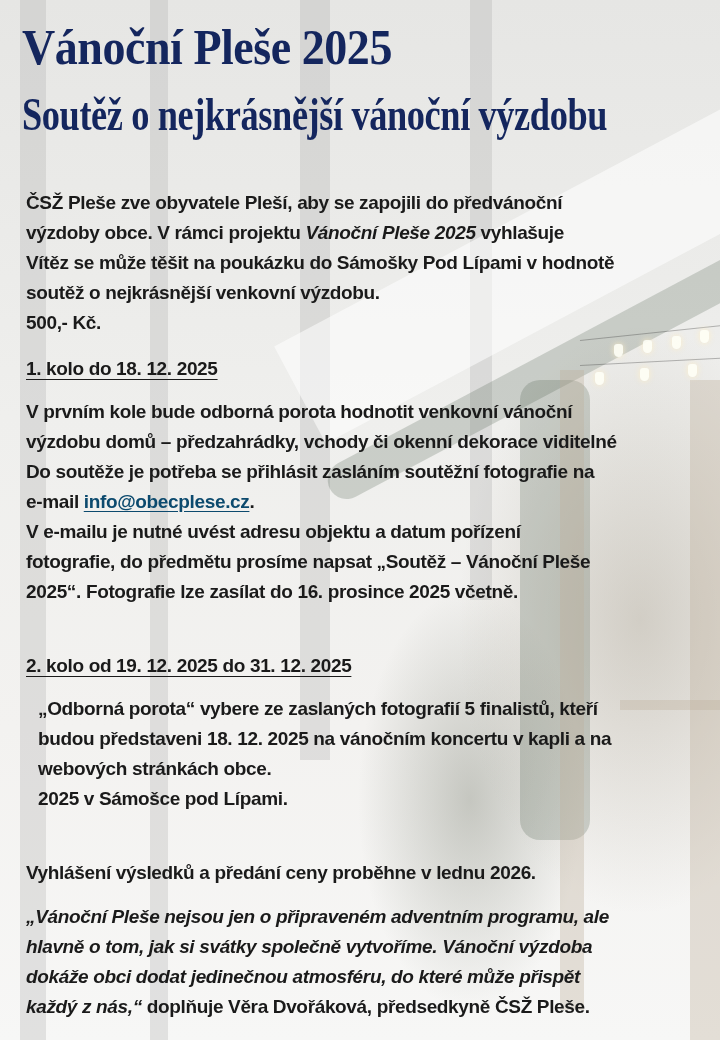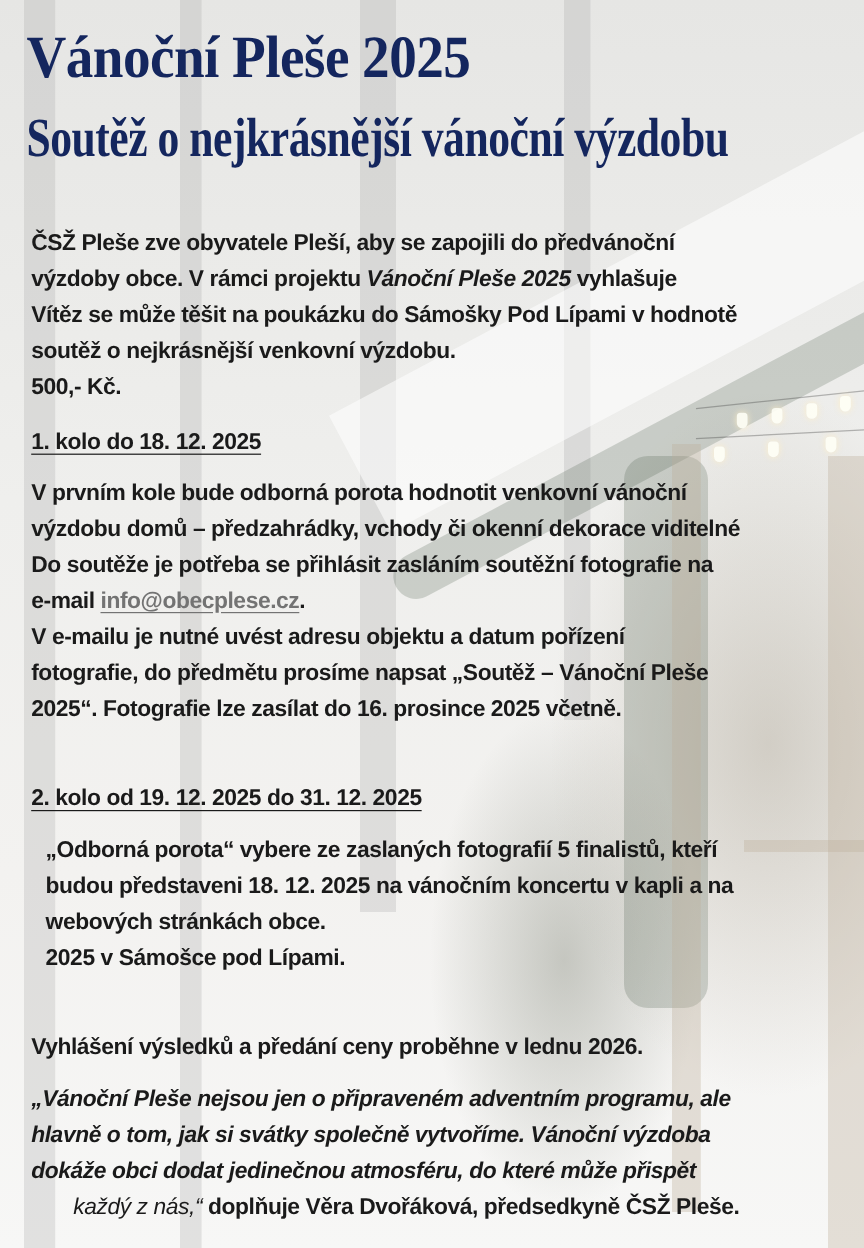--- a/index.html
+++ b/index.html
@@ -37,21 +37,21 @@
       font-size:46px; color:#14265e; letter-spacing:-0.5px;
       transform:scaleX(0.79); transform-origin:left top; white-space:nowrap;
     }
     .txt {
       position:absolute; left:26px; margin:0;
       font-size:19px; line-height:30px; color:#1a1a1a;
       white-space:nowrap; letter-spacing:-0.35px;
     }
     .line { display:block; height:30px; }
     .u { text-decoration:underline; text-underline-offset:4px; }
-    .link { color:#737373; text-decoration:underline; text-underline-offset:3px; }
+    .link { color:#0c4a6e; text-decoration:underline; text-underline-offset:3px; }
     i { font-style:italic; }
   </style>
 </head>
 <body>
 
 <div class="bg" data-name="background-photo">
   <div class="trunk" style="left:20px;top:0;width:26px;height:1040px;" data-name="tree-trunk"></div>
   <div class="trunk" style="left:150px;top:0;width:18px;height:1040px;" data-name="tree-trunk"></div>
   <div class="trunk" style="left:300px;top:0;width:30px;height:760px;" data-name="tree-trunk"></div>
   <div class="trunk" style="left:470px;top:0;width:22px;height:600px;" data-name="tree-trunk"></div>
@@ -110,21 +110,21 @@
   </div>
 
   <div class="txt" style="top:858px;" data-name="results-paragraph">
     <span class="line" data-name="results-text">Vyhlášení výsledků a předání ceny proběhne v lednu 2026.</span>
   </div>
 
   <div class="txt" style="top:902px;" data-name="quote-paragraph">
     <span class="line"><i style="font-weight:bold;" data-name="quote-line">„Vánoční Pleše nejsou jen o připraveném adventním programu, ale</i></span>
     <span class="line"><i style="font-weight:bold;" data-name="quote-line">hlavně o tom, jak si svátky společně vytvoříme.  Vánoční výzdoba</i></span>
     <span class="line"><i style="font-weight:bold;" data-name="quote-line">dokáže obci dodat jedinečnou atmosféru, do které může přispět</i></span>
-    <span class="line"><i style="font-weight:normal;margin-left:35px;" data-name="quote-line">každý z nás,“</i><span data-name="quote-attribution"> doplňuje Věra Dvořáková, předsedkyně ČSŽ Pleše.</span></span>
+    <span class="line"><i style="font-weight:bold;" data-name="quote-line">každý z nás,“</i><span data-name="quote-attribution"> doplňuje Věra Dvořáková, předsedkyně ČSŽ Pleše.</span></span>
   </div>
 </div>
 
 <style>
   .txt .line { font-weight:bold; }
   .txt .line span, .txt .line i { font-weight:inherit; }
   [data-name="results-text"], [data-name="round2-line"], [data-name="round1-line"],
   [data-name="intro-line"], [data-name="round1-heading-text"], [data-name="round2-heading-text"] { font-weight:bold; }
   [data-name="quote-attribution"] { font-weight:normal; }
 </style>

